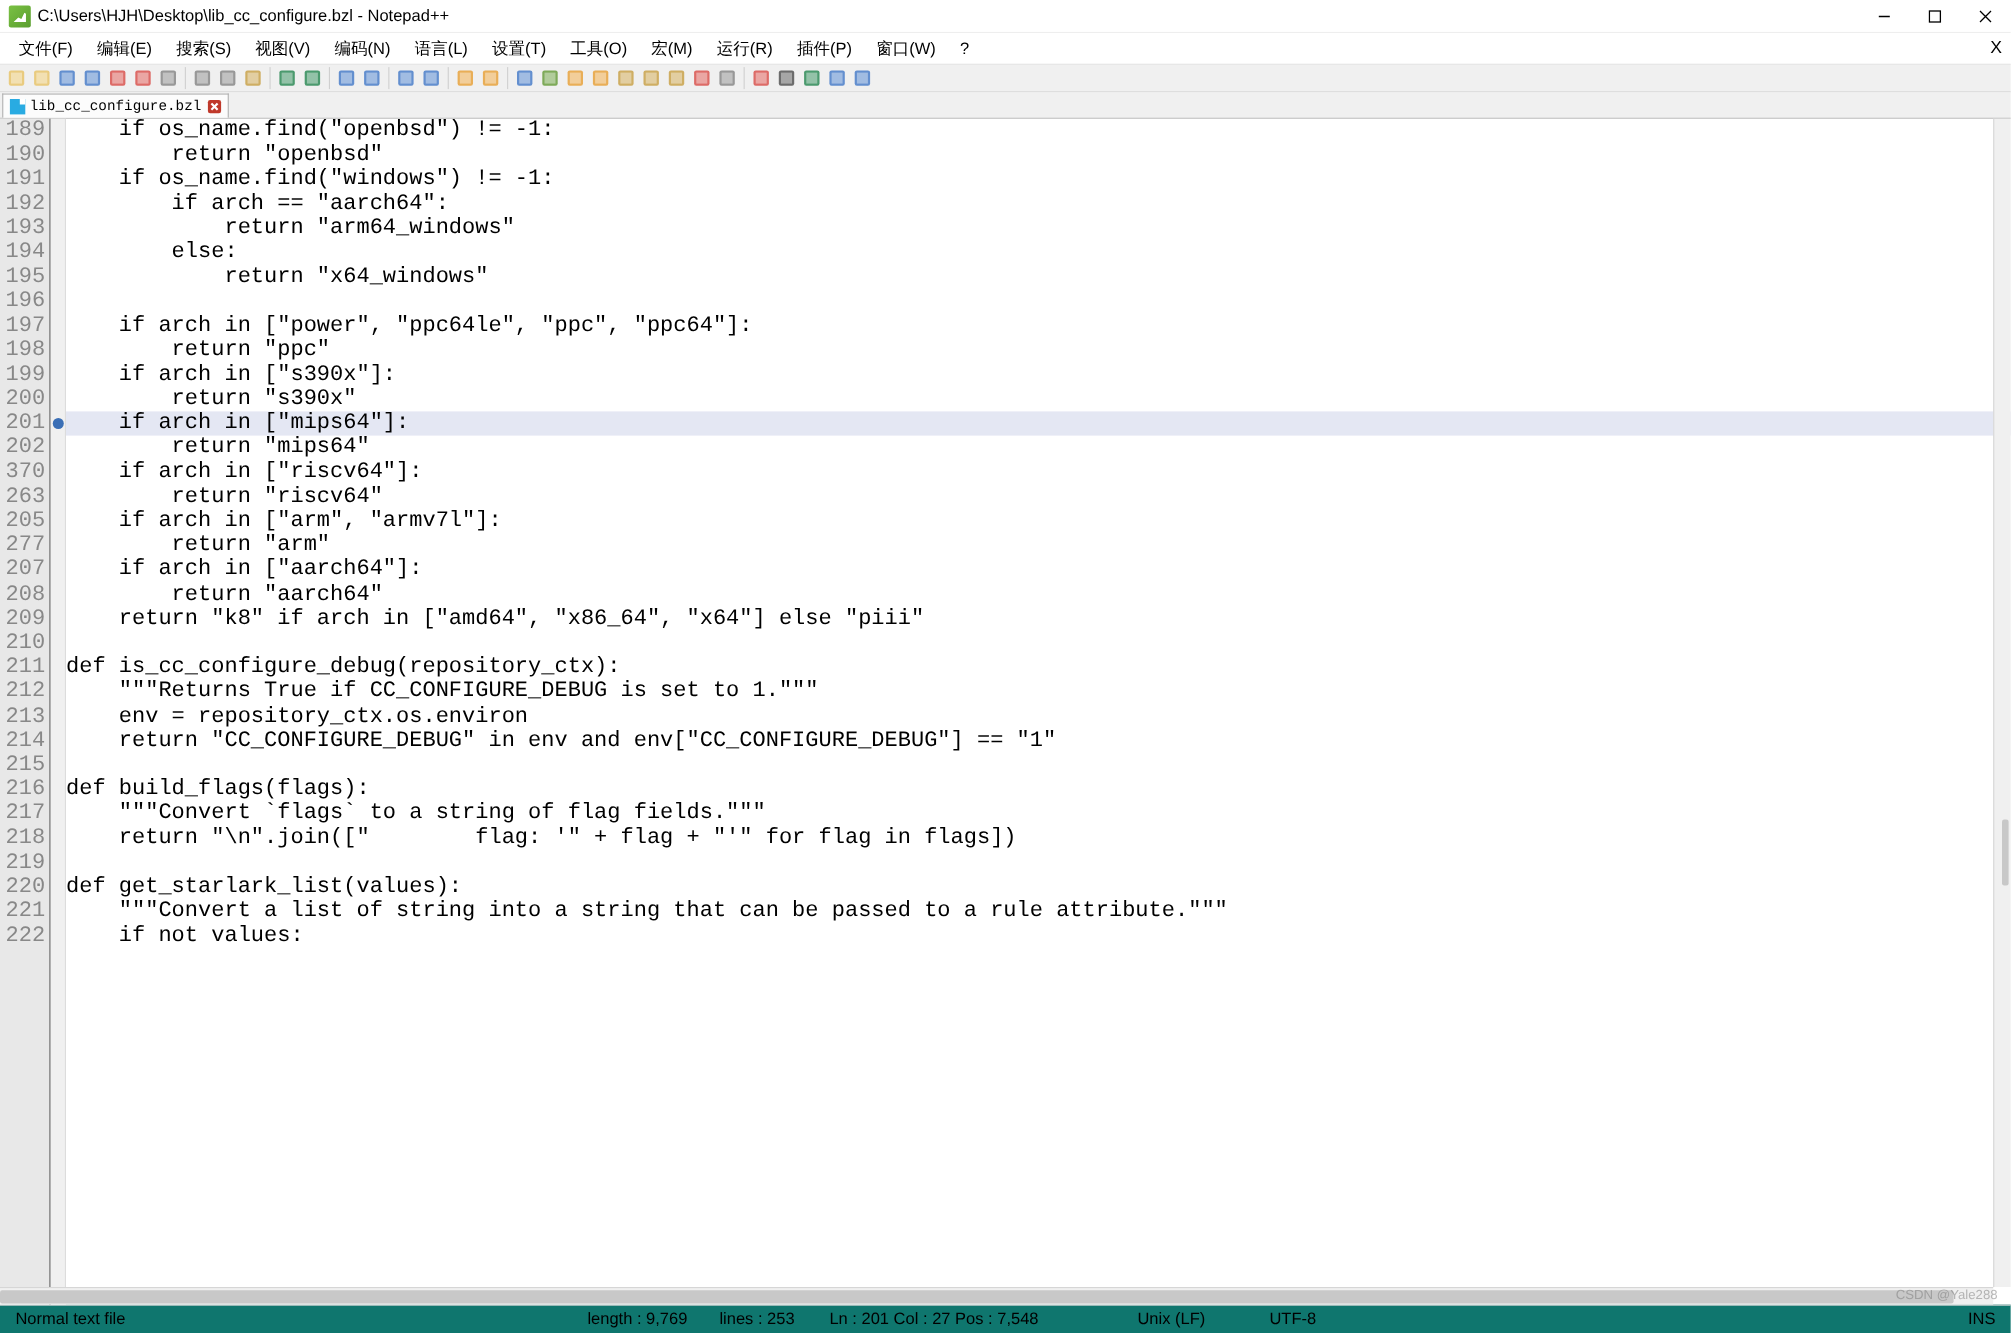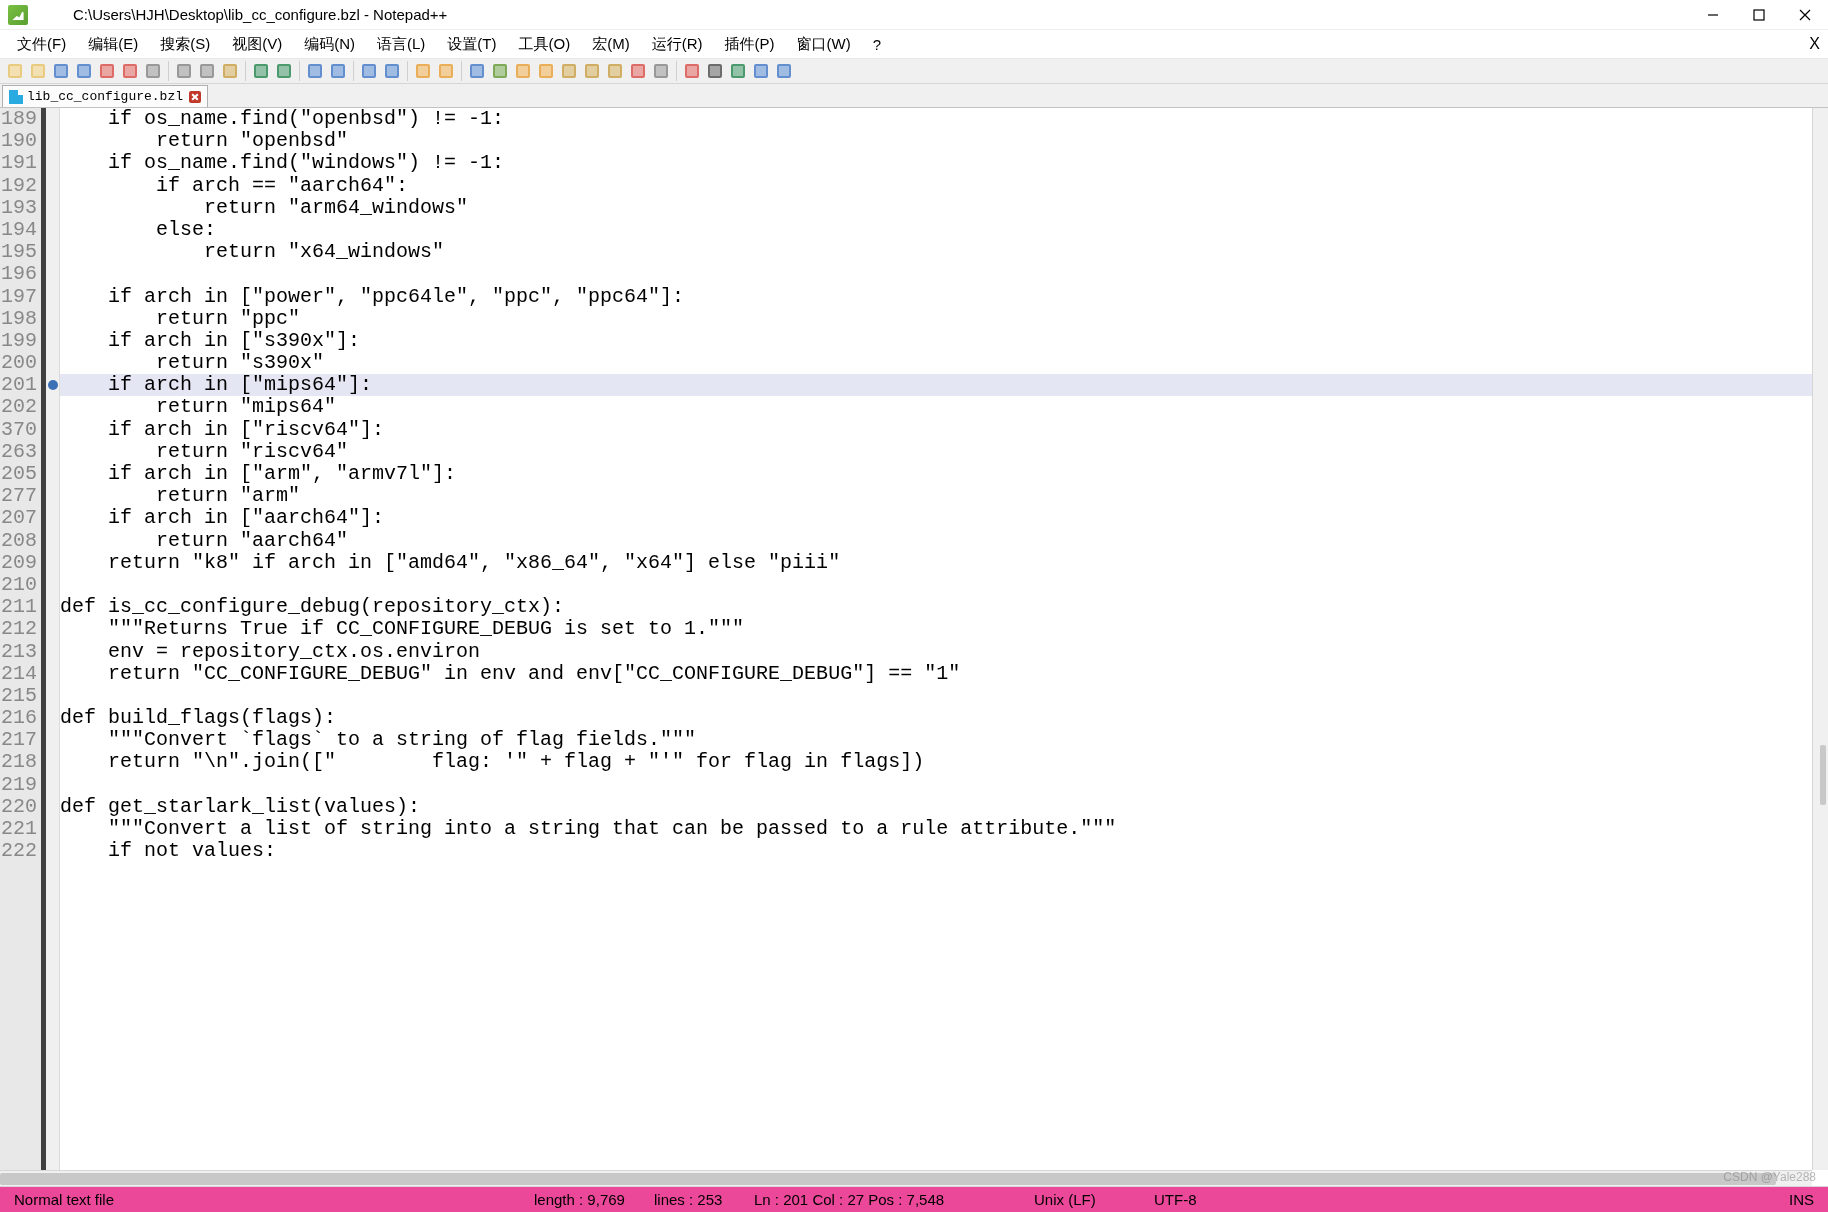--- a/index.html
+++ b/index.html
@@ -1,17 +1,17 @@
 <!DOCTYPE html>
 <html><head>
 <meta charset="utf-8">
 <style>
   * { box-sizing: border-box; margin: 0; padding: 0; }
   html, body { width: 1828px; height: 1212px; font-family: "Segoe UI", Tahoma, sans-serif; font-size: 13px; overflow: hidden; background: #fff; }
-  .titlebar { height: 30px; display: flex; align-items: center; background: #fff; border-bottom: 1px solid #eee; gap: 39px; }
+  .titlebar { height: 30px; display: flex; align-items: center; background: #fff; border-bottom: 1px solid #eee; }
   .titlebar .icon { width: 20px; height: 20px; margin: 0 6px 0 8px; background: linear-gradient(135deg,#7ac143 0%,#5a9e2f 100%); border-radius: 2px; position: relative; }
   .titlebar .icon::after { content:""; position:absolute; inset:3px; background:#fff; clip-path: polygon(20% 80%, 40% 60%, 60% 70%, 80% 30%, 90% 35%, 90% 90%, 10% 90%); }
   .titlebar .title { font-size: 15px; color: #000; flex: 1; }
   .winbtns { display: flex; height: 100%; }
   .winbtn { width: 46px; display: flex; align-items: center; justify-content: center; }
   .winbtn svg { width: 12px; height: 12px; stroke: #000; stroke-width: 1.2; fill: none; }
   .menubar { height: 28px; display: flex; align-items: center; padding-left: 6px; background: #fff; font-size: 15px; color: #000; }
   .menubar span { padding: 0 11px; }
   .menubar .right { margin-left: auto; padding-right: 8px; font-size: 16px; }
   .toolbar { height: 26px; background: #f0f0f0; border-top: 1px solid #e6e6e6; border-bottom: 1px solid #d6d6d6; display: flex; align-items: center; padding: 0 4px; gap: 1px; }
@@ -20,32 +20,32 @@
   .tsep { width: 1px; height: 20px; background: #cfcfcf; margin: 0 3px; }
   .tabbar { height: 24px; background: #f0f0f0; border-bottom: 1px solid #c2c2c2; display: flex; align-items: flex-end; padding-left: 2px; }
   .tab { height: 22px; border: 1px solid #b0b0b0; border-bottom: none; background: #fcfcfc; display: flex; align-items: center; padding: 0 6px; font-size: 13px; font-family: "Consolas","Courier New",monospace; }
   .tab .ficon { width: 14px; height: 14px; background: #29abe2; margin-right: 4px; position: relative; }
   .tab .ficon::before { content:""; position:absolute; top:0; right:0; width:5px; height:5px; background:#fff; }
   .tab .close { width: 12px; height: 12px; margin-left: 6px; background:#c0392b; border-radius:2px; position:relative; }
   .tab .close::before,.tab .close::after { content:""; position:absolute; left:2px; top:5px; width:8px; height:2px; background:#fff; }
   .tab .close::before { transform:rotate(45deg); }
   .tab .close::after { transform:rotate(-45deg); }
   .editor { position: relative; height: calc(1212px - 30px - 28px - 26px - 24px - 26px); display: flex; font-family: "Consolas","Courier New",monospace; font-size: 20px; }
-  .gutter { width: 46px; background: #e8e8e8; color: #888; text-align: right; padding-right: 4px; border-right: 5px solid #404040; }
+  .gutter { width: 46px; background: #e8e8e8; color: #888; text-align: right; padding-right: 4px; border-right: 1px solid #404040; }
   .gutter div { height: 22.2px; line-height: 22.2px; }
   .marks { width: 14px; background: #f0f0f0; border-right: 1px solid #dcdcdc; }
   .marks .bp { width: 10px; height: 10px; background: #3b6fb6; border-radius: 50%; margin: 6px auto 0; }
   .code { flex: 1; white-space: pre; color: #000; position: relative; }
   .code .line { height: 22.2px; line-height: 22.2px; padding-left: 0; }
   .code .hl { background: #e4e7f3; }
   .scrollh { position: absolute; left: 0; right: 16px; bottom: 0; height: 16px; background: #f0f0f0; border-top: 1px solid #d6d6d6; }
   .scrollh .thumb { position: absolute; left: 0; top: 2px; height: 12px; width: 98%; background: #c8c8c8; border-radius: 2px; }
   .scrollv { position: absolute; right: 0; top: 0; bottom: 16px; width: 16px; background: #f0f0f0; border-left: 1px solid #d6d6d6; }
   .scrollv .mark { position: absolute; right: 2px; width: 6px; height: 60px; top: 60%; background: #c8c8c8; border-radius: 2px; }
-  .statusbar { height: 26px; background: #ec4899; border-top: 1px solid #d6d6d6; display: flex; align-items: center; font-size: 15px; padding: 0 8px; }
+  .statusbar { height: 26px; background: #0f766e; border-top: 1px solid #d6d6d6; display: flex; align-items: center; font-size: 15px; padding: 0 8px; }
   .statusbar .seg { padding: 0 6px; }
   .statusbar .seg.first { flex: 0 0 520px; }
   .statusbar .seg.mid1 { flex: 0 0 120px; }
   .statusbar .seg.mid2 { flex: 0 0 100px; }
   .statusbar .seg.pos { flex: 0 0 280px; }
   .statusbar .seg.eol { flex: 0 0 120px; }
   .statusbar .seg.enc { flex: 0 0 100px; }
   .statusbar .seg.ins { margin-left: auto; }
   .watermark { position: absolute; right: 12px; bottom: 28px; font-size: 12px; color: rgba(120,120,120,0.5); font-family: sans-serif; }
   svg.ic { display:block; }

